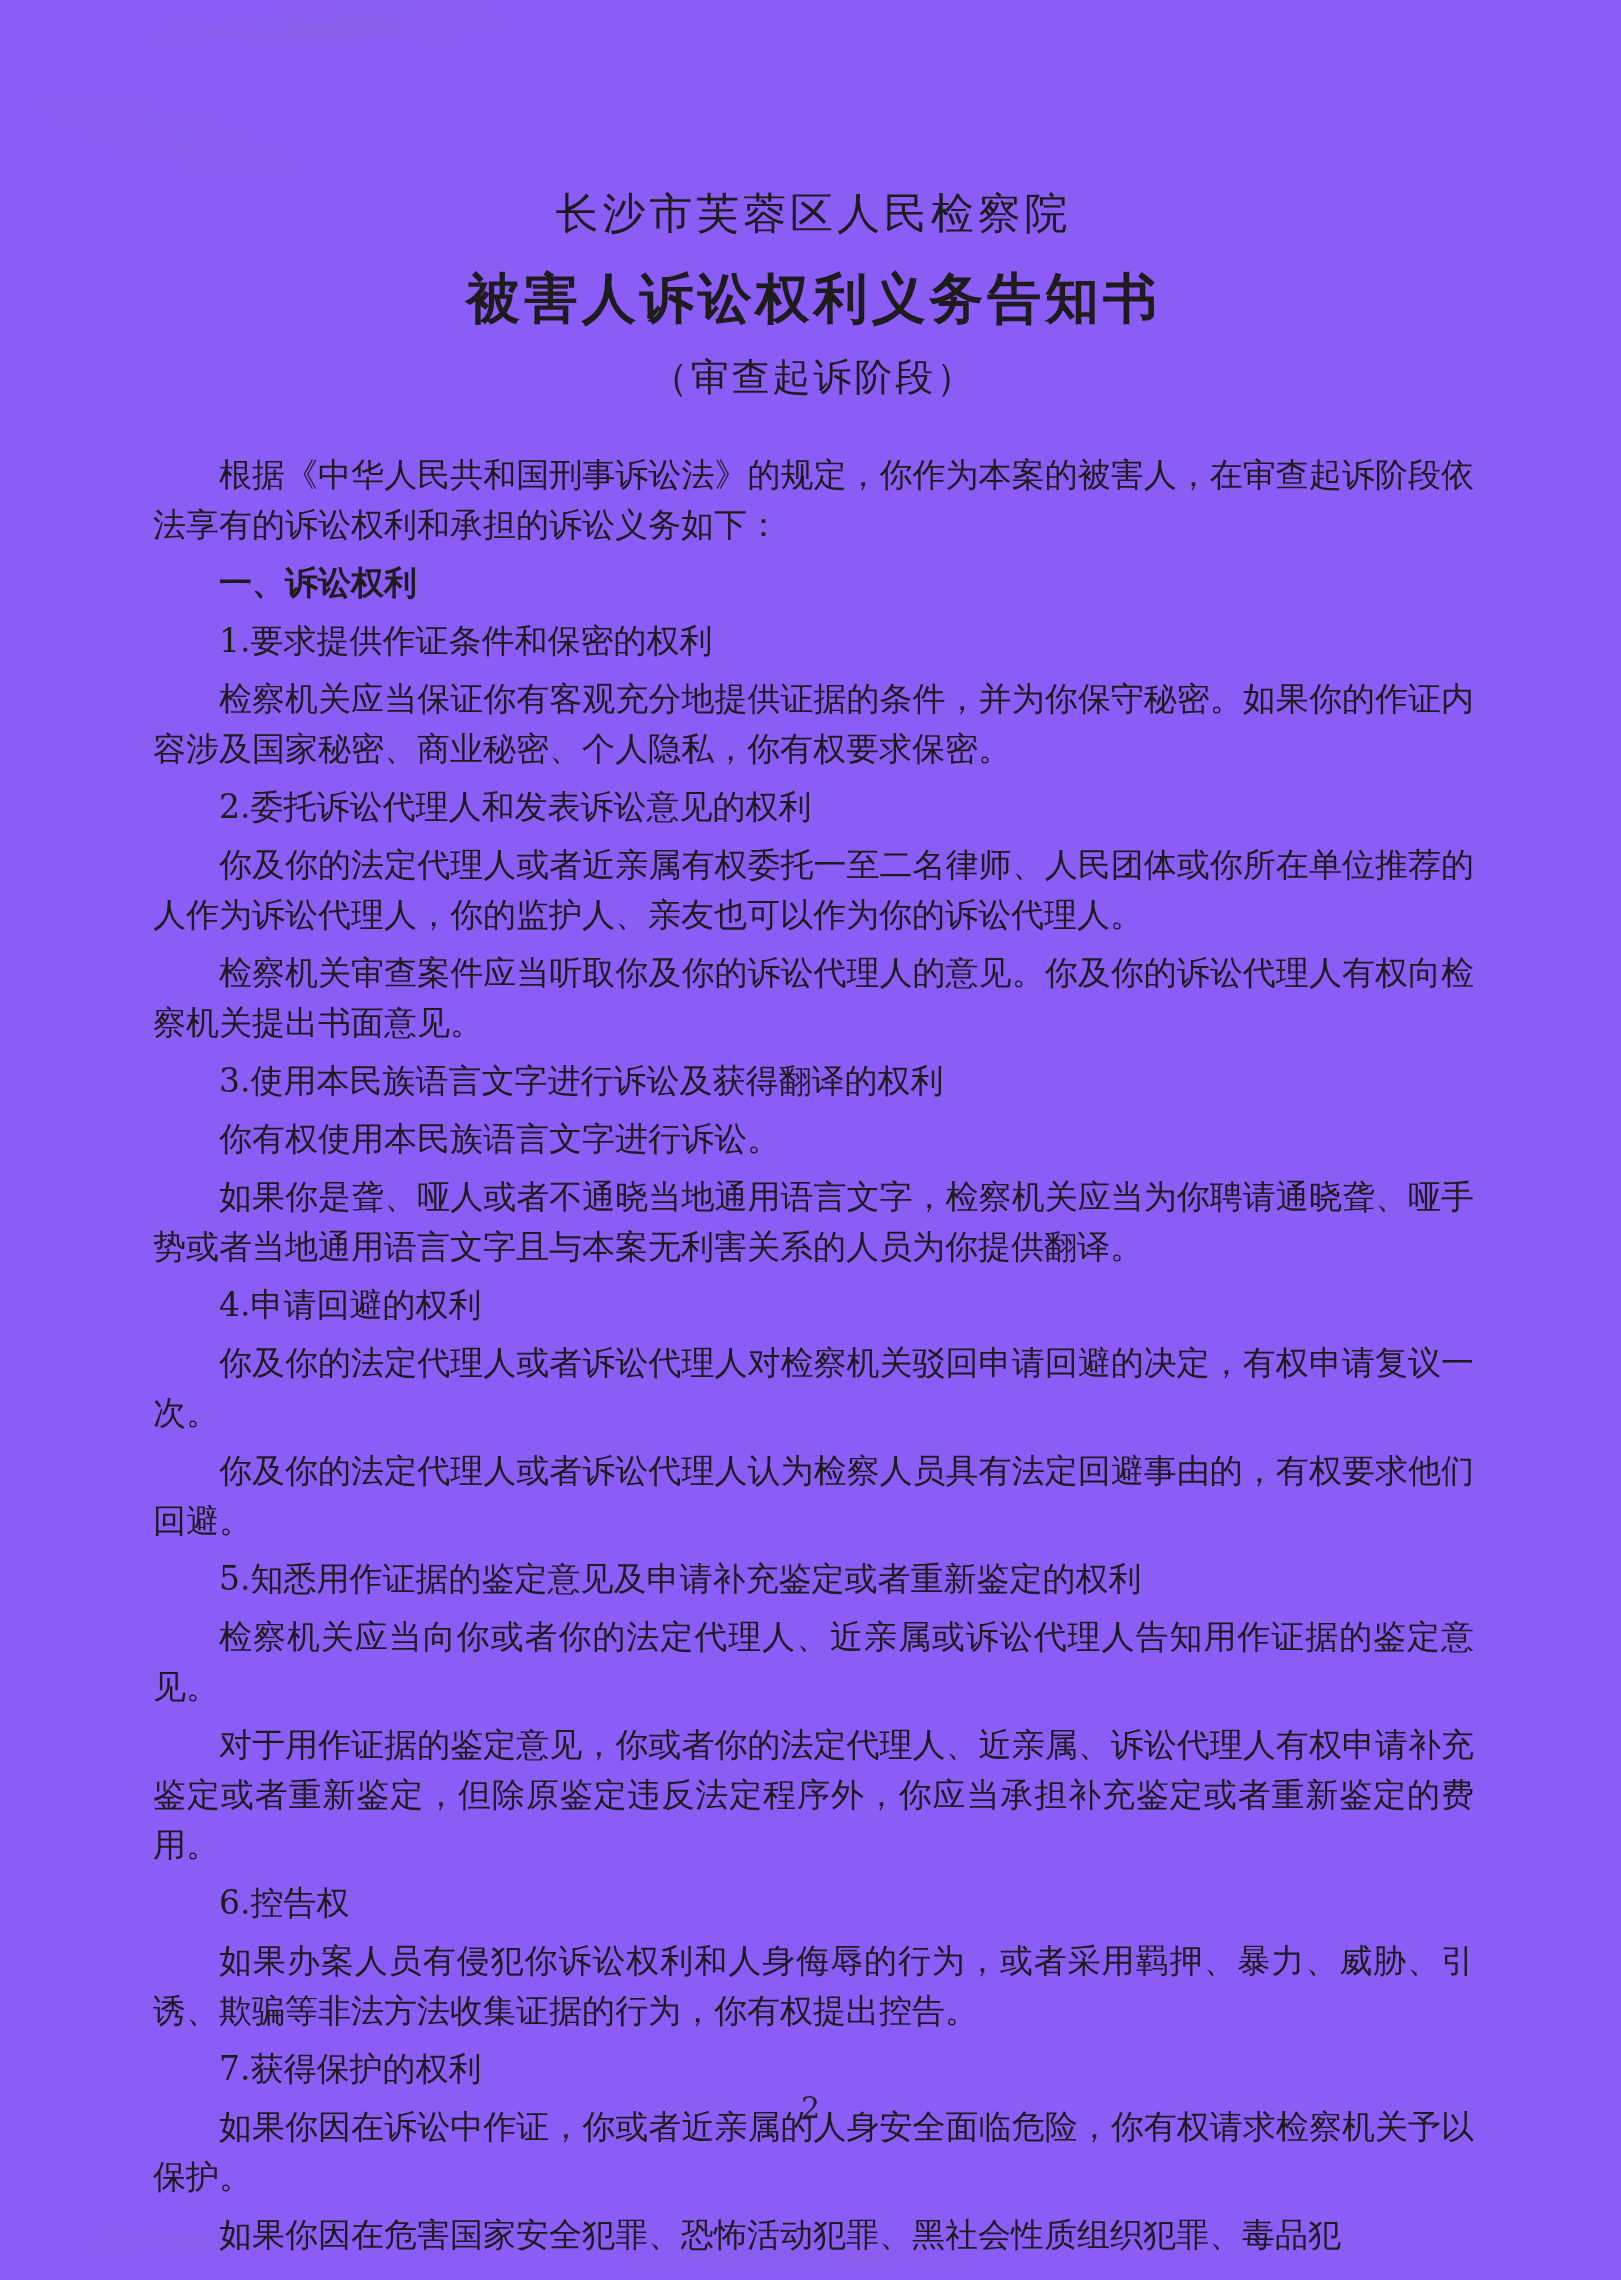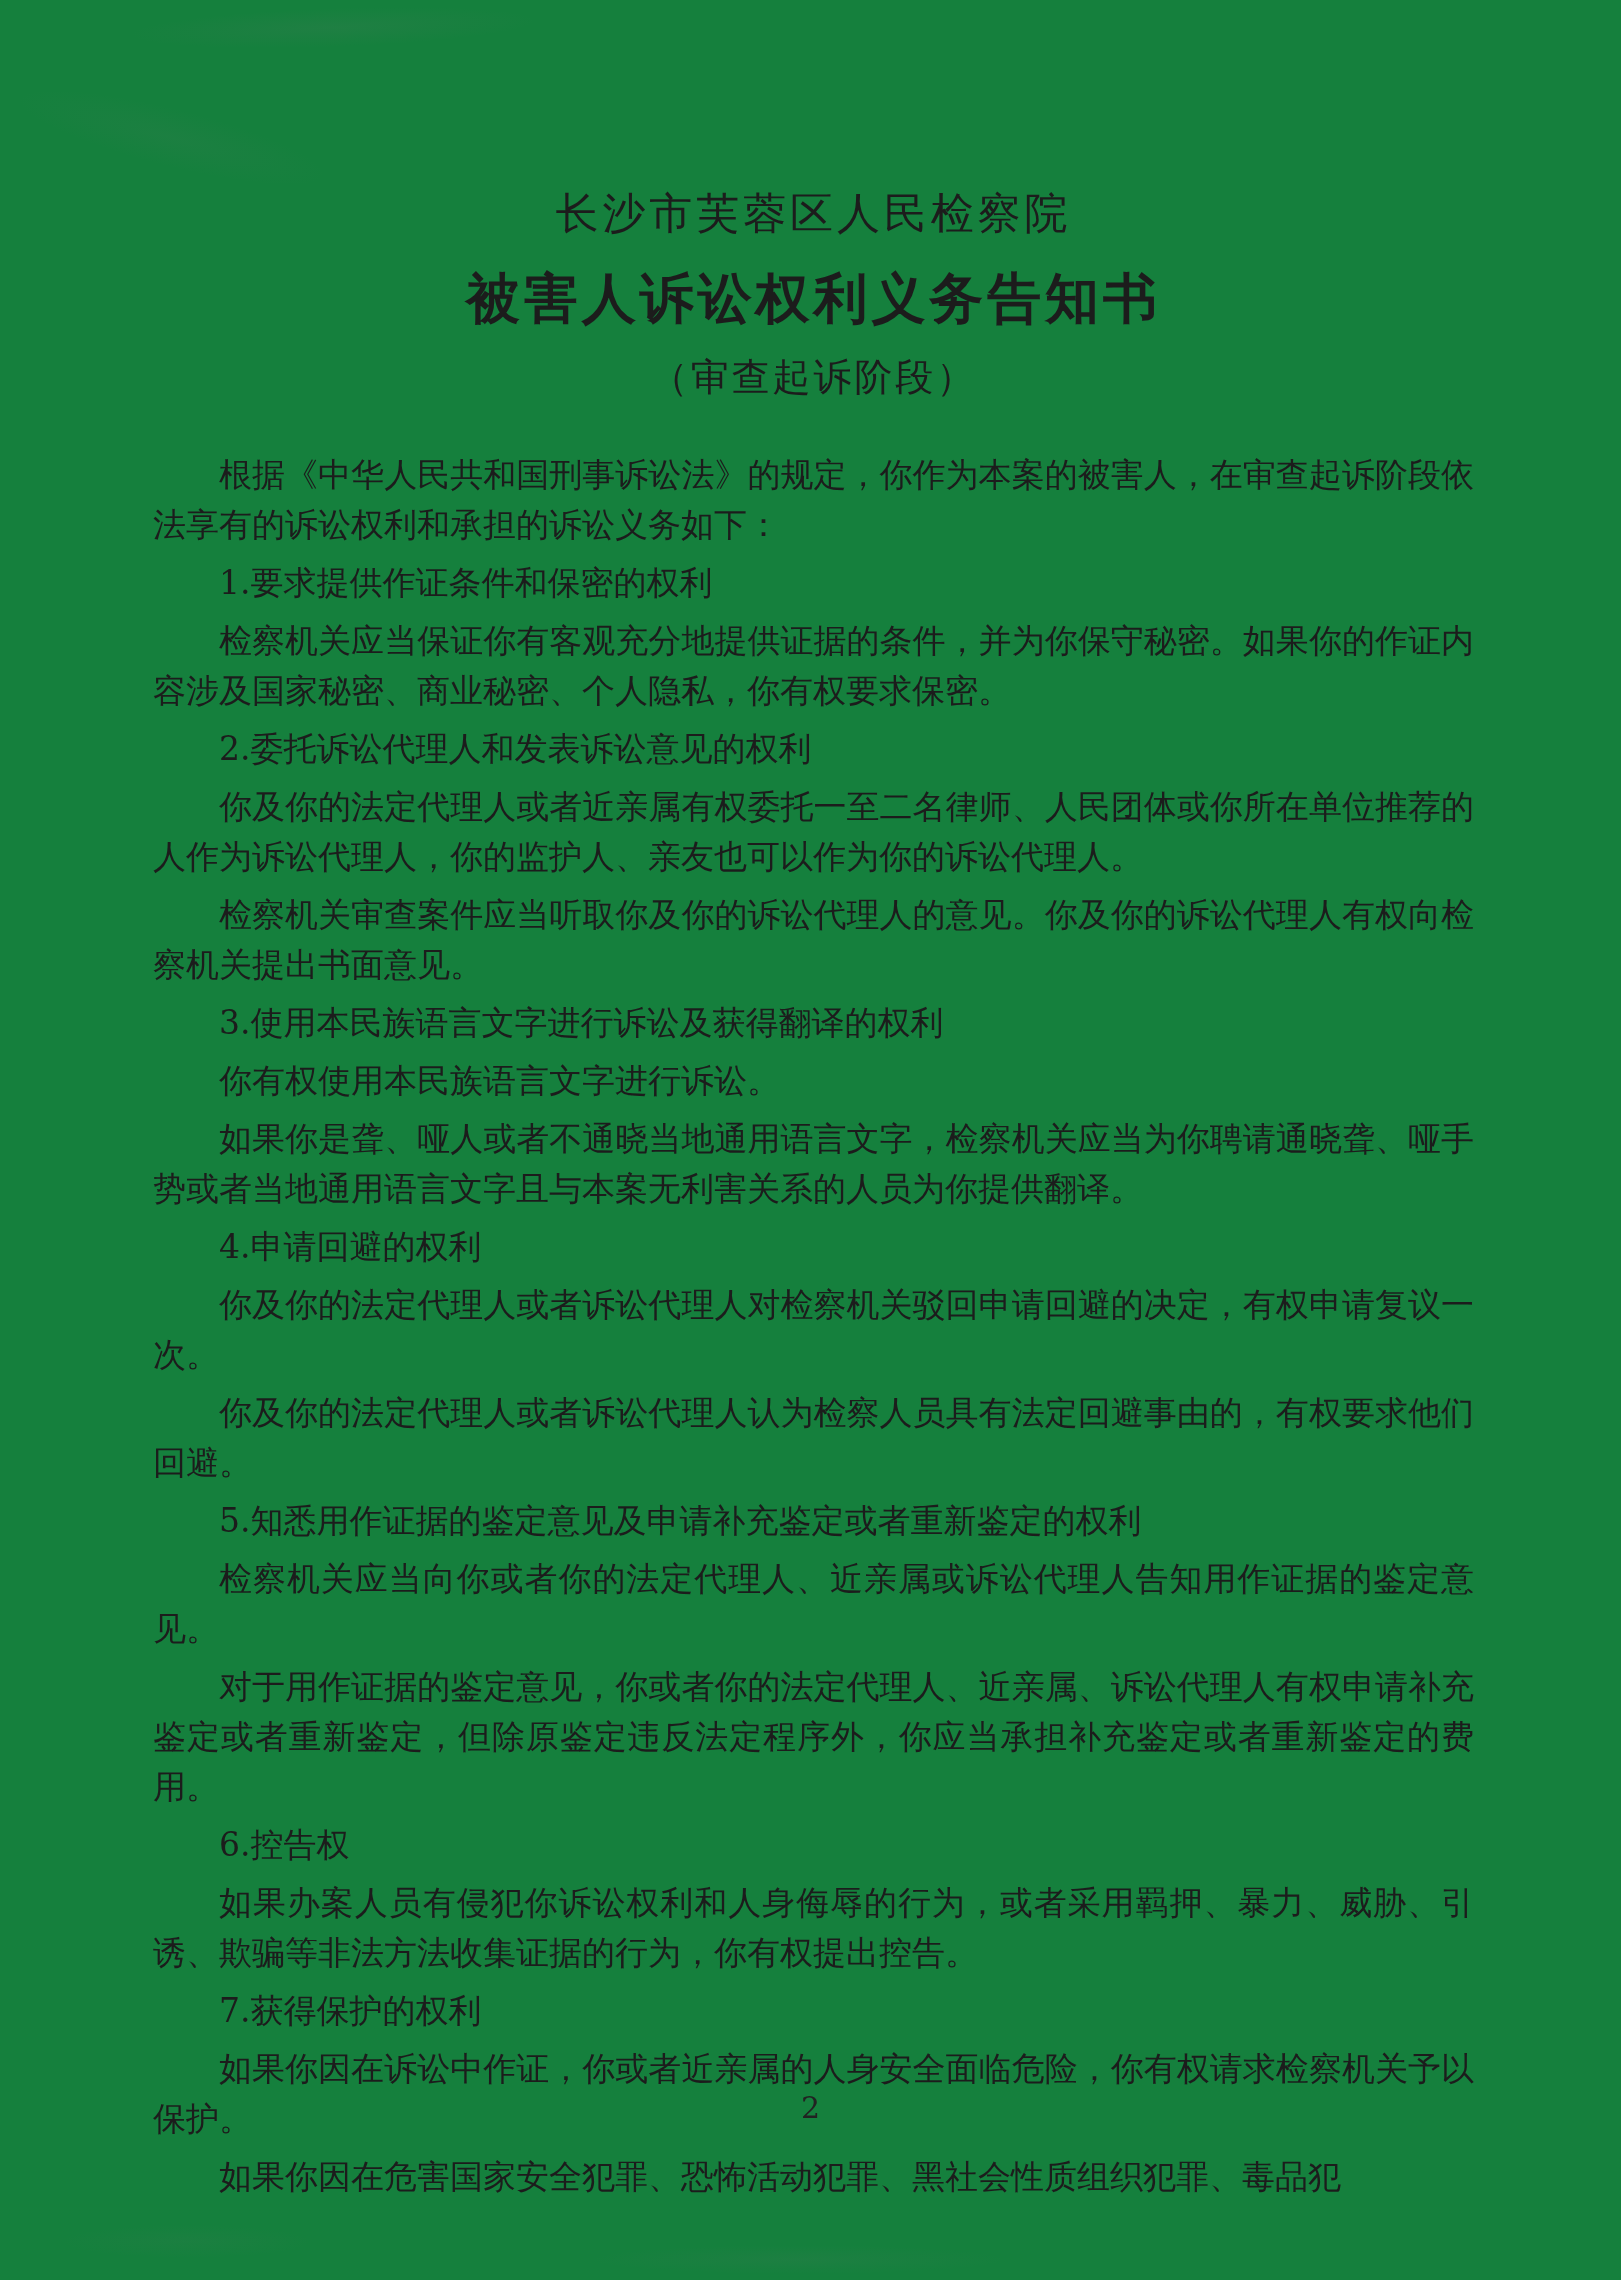--- a/index.html
+++ b/index.html
@@ -4,21 +4,21 @@
 <style>
   html, body {
     margin: 0;
     padding: 0;
     background: #ffffff;
   }
   .page {
     position: relative;
     width: 1621px;
     height: 2281px;
-    background: #15803d;
+    background: #8b5cf6;
     overflow: hidden;
     font-family: "DejaVu Serif", "Liberation Serif", serif;
     color: #1c1c1c;
   }
   
   .smudge {
     position: absolute;
     background: radial-gradient(ellipse at center, rgba(120,120,120,0.10), rgba(120,120,120,0) 70%);
     pointer-events: none;
   }
@@ -94,20 +94,21 @@
   <div class="content">
 
     <div class="org-title">长沙市芙蓉区人民检察院</div>
 
     <div class="doc-title">被害人诉讼权利义务告知书</div>
 
     <div class="stage-subtitle">（审查起诉阶段）</div>
 
     <div class="body-text">
       <p>根据《中华人民共和国刑事诉讼法》的规定，你作为本案的被害人，在审查起诉阶段依法享有的诉讼权利和承担的诉讼义务如下：</p>
+      <p class="section-heading">一、诉讼权利</p>
       <p class="item-heading">1.要求提供作证条件和保密的权利</p>
       <p>检察机关应当保证你有客观充分地提供证据的条件，并为你保守秘密。如果你的作证内容涉及国家秘密、商业秘密、个人隐私，你有权要求保密。</p>
       <p class="item-heading">2.委托诉讼代理人和发表诉讼意见的权利</p>
       <p>你及你的法定代理人或者近亲属有权委托一至二名律师、人民团体或你所在单位推荐的人作为诉讼代理人，你的监护人、亲友也可以作为你的诉讼代理人。</p>
       <p>检察机关审查案件应当听取你及你的诉讼代理人的意见。你及你的诉讼代理人有权向检察机关提出书面意见。</p>
       <p class="item-heading">3.使用本民族语言文字进行诉讼及获得翻译的权利</p>
       <p>你有权使用本民族语言文字进行诉讼。</p>
       <p>如果你是聋、哑人或者不通晓当地通用语言文字，检察机关应当为你聘请通晓聋、哑手势或者当地通用语言文字且与本案无利害关系的人员为你提供翻译。</p>
       <p class="item-heading">4.申请回避的权利</p>
       <p>你及你的法定代理人或者诉讼代理人对检察机关驳回申请回避的决定，有权申请复议一次。</p>

